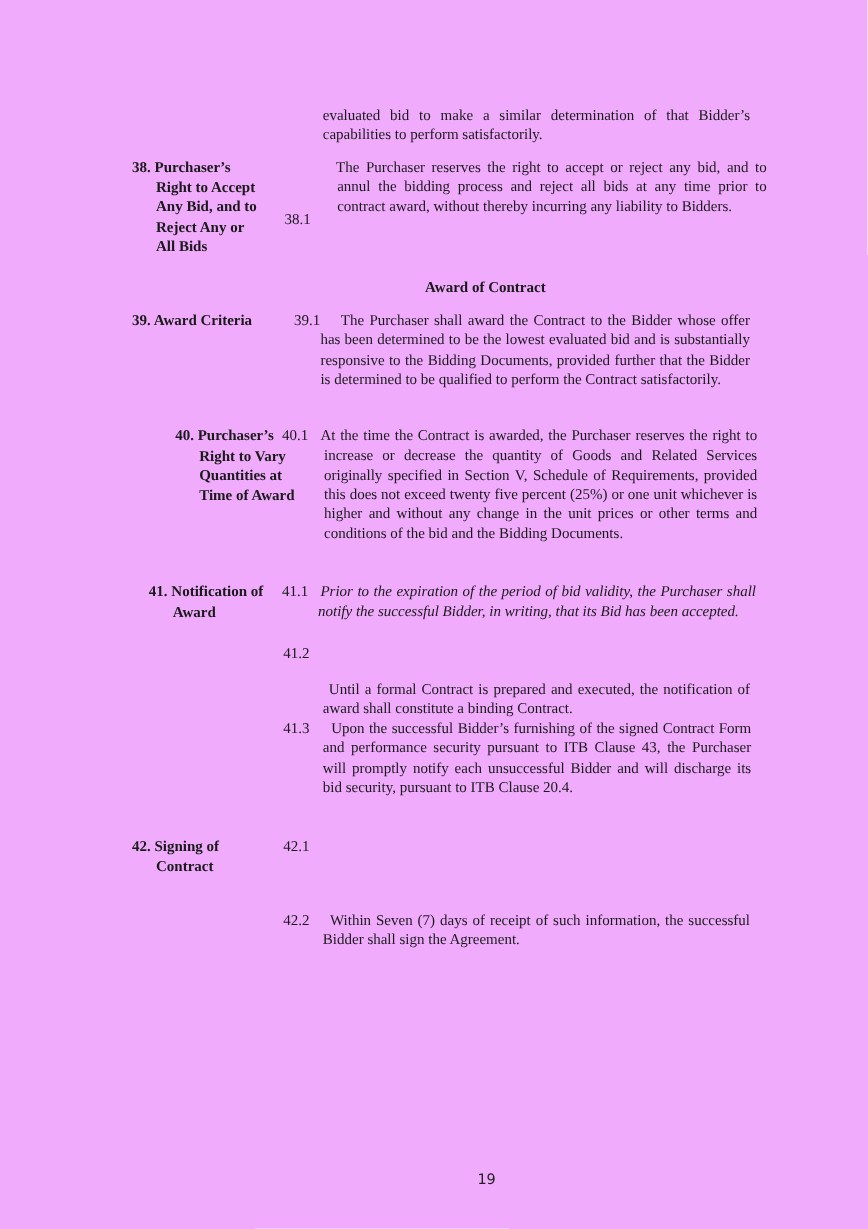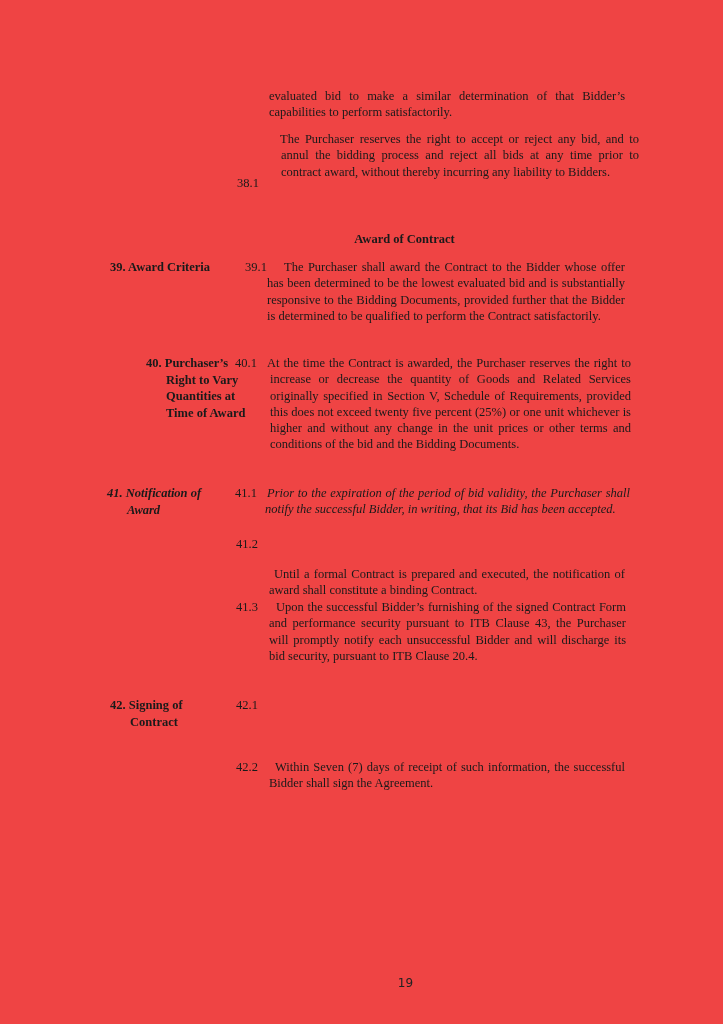--- a/index.html
+++ b/index.html
@@ -1,54 +1,61 @@
 <!DOCTYPE html>
 <html><head>
 <meta charset="utf-8">
 <style>
   html, body { margin: 0; padding: 0; background: #ffffff; }
   body { width: 723px; height: 1024px; position: relative; overflow: hidden;
          font-family: "Liberation Serif", serif; color: #1a1a1a; }
-  .page { position: absolute; left: 0; top: 0; width: 723px; height: 1024px; background: #ef4444; }
+  .page { position: absolute; left: 0; top: 0; width: 723px; height: 1024px; background: #f0abfc; }
   .heading { position: absolute; font-weight: bold; font-size: 12.5px; line-height: 16.5px; }
   .num { position: absolute; font-size: 12.5px; line-height: 16.5px; }
   .body { position: absolute; font-size: 12.5px; line-height: 16.3px; text-align: justify; text-align-last: left; }
   .section-title { position: absolute; left: 0; width: 100%; text-align: center; font-weight: bold; font-size: 12.5px; }
   .pagenum { position: absolute; left: 0; width: 100%; text-align: center; font-family: "DejaVu Sans", sans-serif; font-size: 12px; color: #222; top: 976px; margin-left: 44px; }
   .h-line { display: block; }
   .h-line.indent { padding-left: 20px; }
 </style>
 </head>
 <body>
 
 <div class="page">
 
   <div class="body" style="left:269px; top:88px; width:356px;">evaluated bid to make a similar determination of that Bidder’s capabilities to perform satisfactorily.</div>
 
+  <div class="heading" style="left:110px; top:131px; width:120px;">
+    <span class="h-line">38. Purchaser’s</span>
+    <span class="h-line indent">Right to Accept</span>
+    <span class="h-line indent">Any Bid, and to</span>
+    <span class="h-line indent">Reject Any or</span>
+    <span class="h-line indent">All Bids</span>
+  </div>
   <div class="num" style="left:237px; top:131px;margin-top:44px;">38.1</div>
   <div class="body" style="left:281px; top:131px; width:358px; text-indent:-1px;"><span>The Purchaser reserves the right to accept or reject any bid, and to annul the bidding process and reject all bids at any time prior to contract award, without thereby incurring any liability to Bidders.</span></div>
 
   <div class="section-title" style="top:232px; left:43px;">Award of Contract</div>
 
   <div class="heading" style="left:110px; top:259px; width:130px;">
     <span class="h-line">39. Award Criteria</span>
   </div>
   <div class="num" style="left:245px; top:259px;">39.1</div>
   <div class="body" style="left:267px; top:259px; width:358px; text-indent:17px;">The Purchaser shall award the Contract to the Bidder whose offer has been determined to be the lowest evaluated bid and is substantially responsive to the Bidding Documents, provided further that the Bidder is determined to be qualified to perform the Contract satisfactorily.</div>
 
   <div class="heading" style="left:110px; top:355px; width:125px;margin-left:36px;">
     <span class="h-line">40. Purchaser’s</span>
     <span class="h-line indent">Right to Vary</span>
     <span class="h-line indent">Quantities at</span>
     <span class="h-line indent">Time of Award</span>
   </div>
   <div class="num" style="left:235px; top:355px;">40.1</div>
   <div class="body" style="left:270px; top:355px; width:361px; text-indent:-3px;">At the time the Contract is awarded, the Purchaser reserves the right to increase or decrease the quantity of Goods and Related Services originally specified in Section V, Schedule of Requirements, provided this does not exceed twenty five percent (25%) or one unit whichever is higher and without any change in the unit prices or other terms and conditions of the bid and the Bidding Documents.</div>
 
-  <div class="heading" style="left:107px; top:485px; width:125px;font-style:italic;">
+  <div class="heading" style="left:124px; top:485px; width:125px;">
     <span class="h-line">41. Notification of</span>
     <span class="h-line indent">Award</span>
   </div>
   <div class="num" style="left:235px; top:485px;">41.1</div>
   <div class="body" style="left:265px; top:485px; width:365px; text-indent:2px;font-style:italic;">Prior to the expiration of the period of bid validity, the Purchaser shall notify the successful Bidder, in writing, that its Bid has been accepted.</div>
 
   <div class="num" style="left:236px; top:536px;">41.2</div>
   <div class="body" style="left:269px; top:550px; width:356px; text-indent:5px;margin-top:16px;">Until a formal Contract is prepared and executed, the notification of award shall constitute a binding Contract.</div>
 
   <div class="num" style="left:236px; top:599px;">41.3</div>

